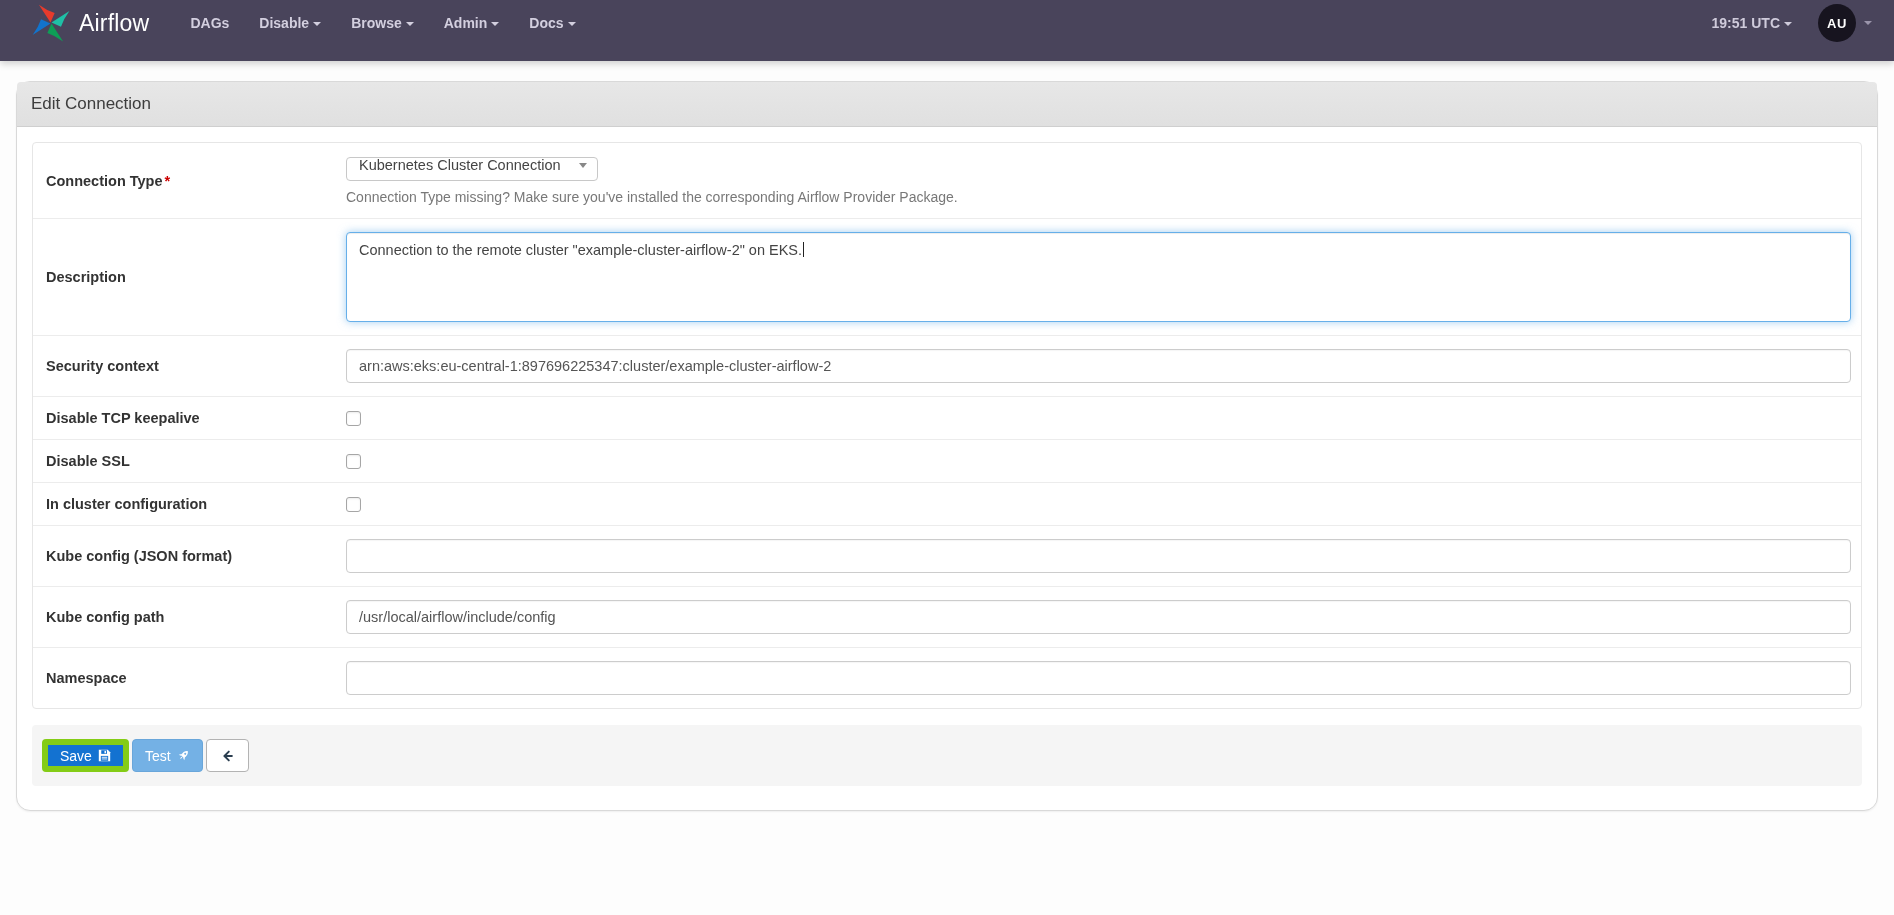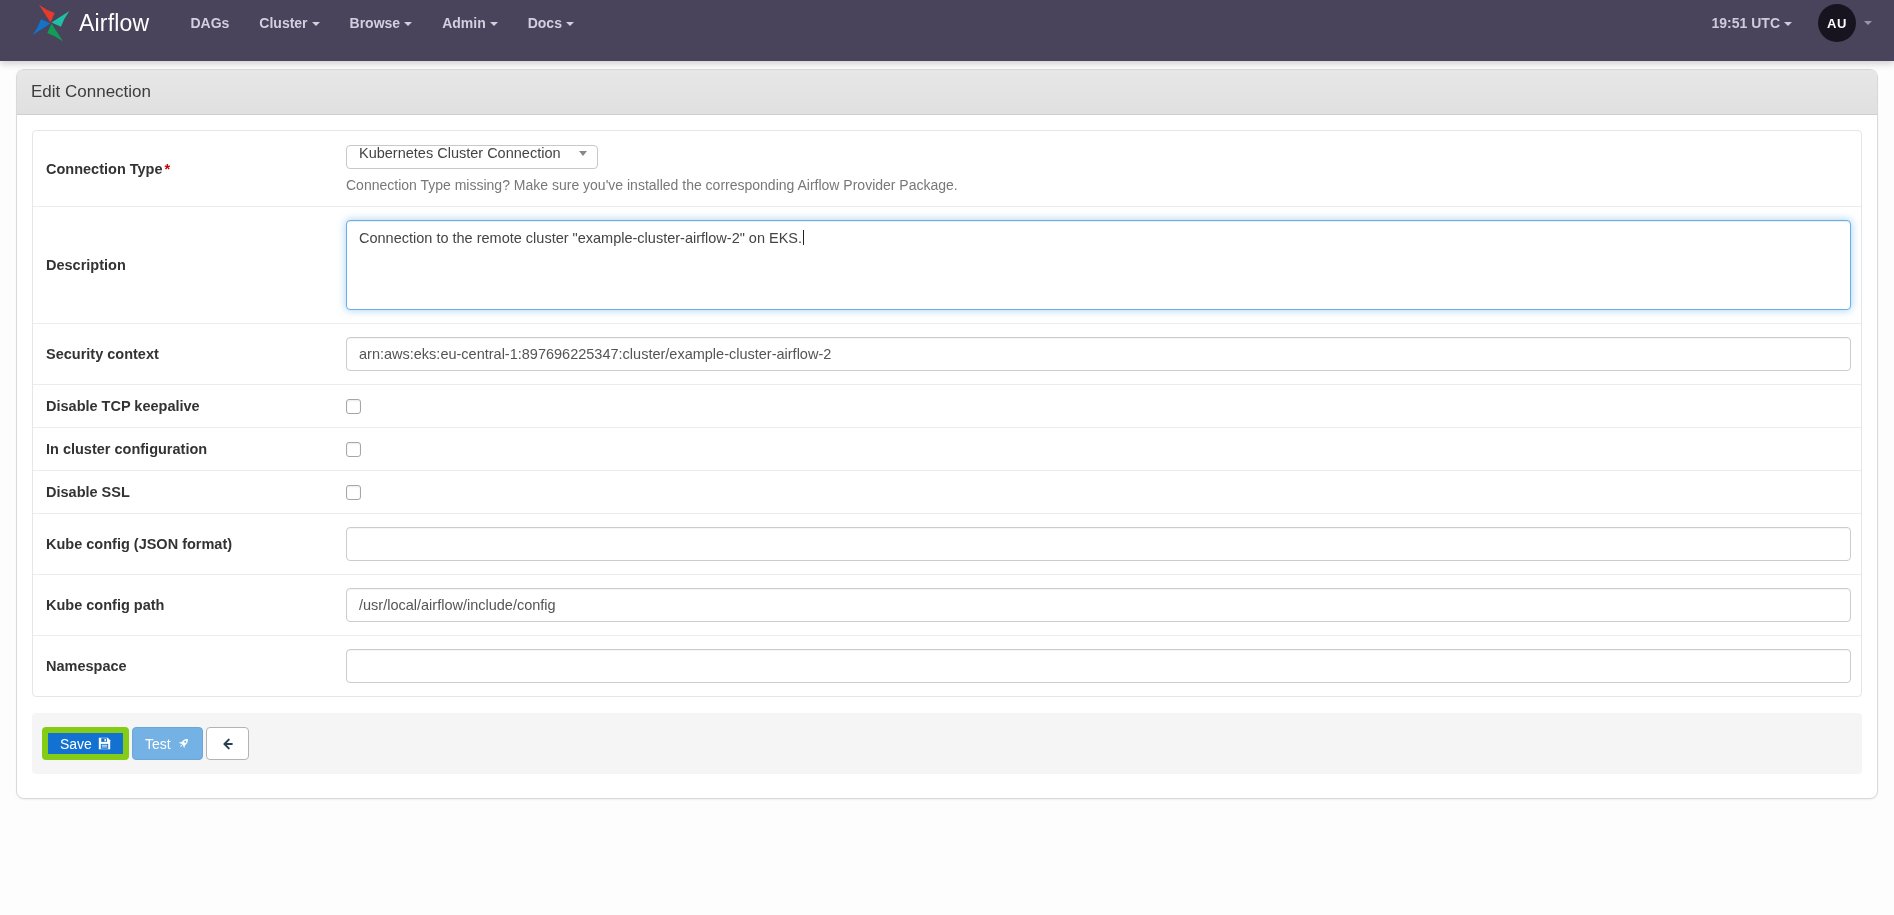--- a/index.html
+++ b/index.html
@@ -65,24 +65,24 @@
     color: #ffffff;
     font-size: 13px;
     font-weight: 700;
     display: flex; align-items: center; justify-content: center;
     letter-spacing: 0.5px;
   }
   .nav-user .caret { color: #9b95ab; margin-left: 8px; }
 
   
   .panel {
-    margin: 8px 16px 40px 16px;
+    margin: 20px 16px 40px 16px;
     background: #ffffff;
     border: 1px solid #d9d9d9;
-    border-radius: 8px;
+    border-radius: 14px;
     box-shadow: 0 1px 2px rgba(0,0,0,0.06);
   }
   .panel-heading {
     background: linear-gradient(#e7e7e7, #e0e0e0);
     border-bottom: 1px solid #cfcfcf;
     border-radius: 4px 4px 0 0;
     padding: 12px 14px;
   }
   .panel-title {
     font-size: 17px;
@@ -235,21 +235,21 @@
     <svg class="brand-logo" viewBox="0 0 40 40">
       <path d="M19.5,19.5 L8.5,2.5 Q16,8 23.5,10.5 Z" fill="#e63b2c"></path>
       <path d="M20.5,19.5 L37.5,8.5 Q32,16 29.5,23.5 Z" fill="#1fc0a6"></path>
       <path d="M20.5,20.5 L31.5,37.5 Q24,32 16.5,29.5 Z" fill="#0e9e56"></path>
       <path d="M19.5,20.5 L2.5,31.5 Q8,24 10.5,16.5 Z" fill="#1273cc"></path>
     </svg>
     <span class="brand-name">Airflow</span>
   </div>
   <div class="nav-menu">
     <span class="nav-item">DAGs</span>
-    <span class="nav-item"><span>Cluster</span><span class="caret"></span></span>
+    <span class="nav-item"><span>Disable</span><span class="caret"></span></span>
     <span class="nav-item"><span>Browse</span><span class="caret"></span></span>
     <span class="nav-item"><span>Admin</span><span class="caret"></span></span>
     <span class="nav-item"><span>Docs</span><span class="caret"></span></span>
   </div>
   <div class="nav-spacer"></div>
   <span class="nav-clock"><span>19:51 UTC</span><span class="caret"></span></span>
   <div class="nav-user">
     <span class="avatar">AU</span>
     <span class="caret"></span>
   </div>
@@ -290,28 +290,28 @@
       </div>
 
       <div class="form-row">
         <div class="row-label">Disable TCP keepalive</div>
         <div class="row-control">
           <div class="checkbox"></div>
         </div>
       </div>
 
       <div class="form-row">
+        <div class="row-label">Disable SSL</div>
+        <div class="row-control">
+          <div class="checkbox"></div>
+        </div>
+      </div>
+
+      <div class="form-row">
         <div class="row-label">In cluster configuration</div>
-        <div class="row-control">
-          <div class="checkbox"></div>
-        </div>
-      </div>
-
-      <div class="form-row">
-        <div class="row-label">Disable SSL</div>
         <div class="row-control">
           <div class="checkbox"></div>
         </div>
       </div>
 
       <div class="form-row">
         <div class="row-label">Kube config (JSON format)</div>
         <div class="row-control">
           <input class="text-input" type="text" value="" style="">
         </div>

